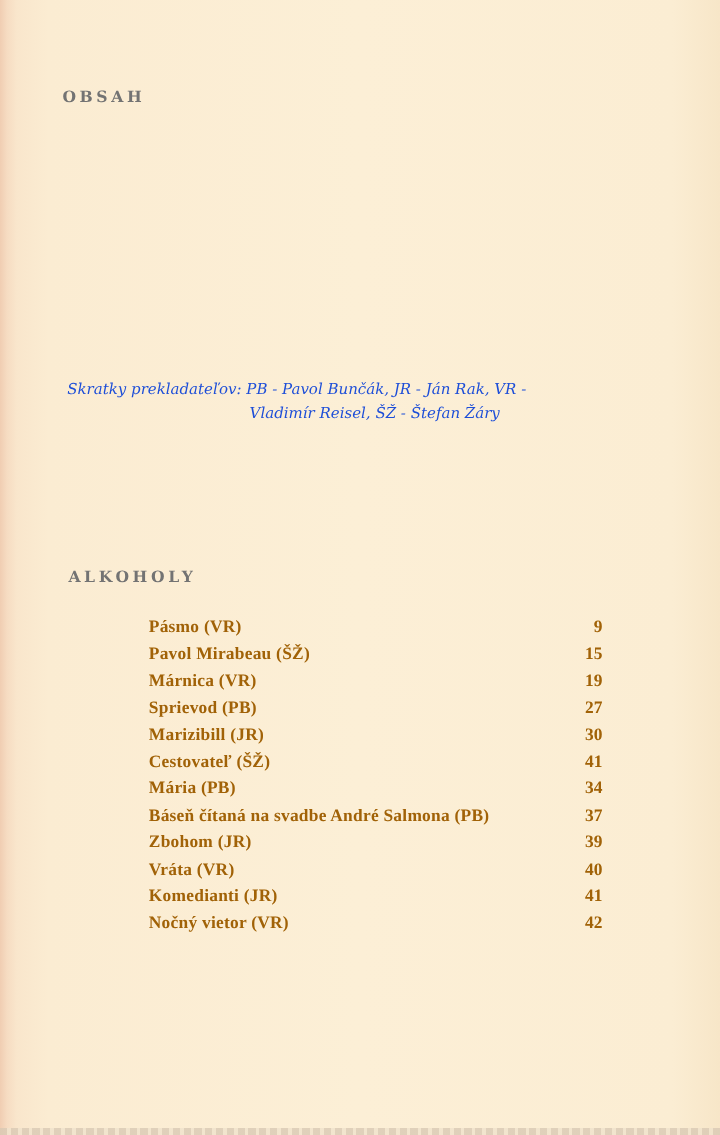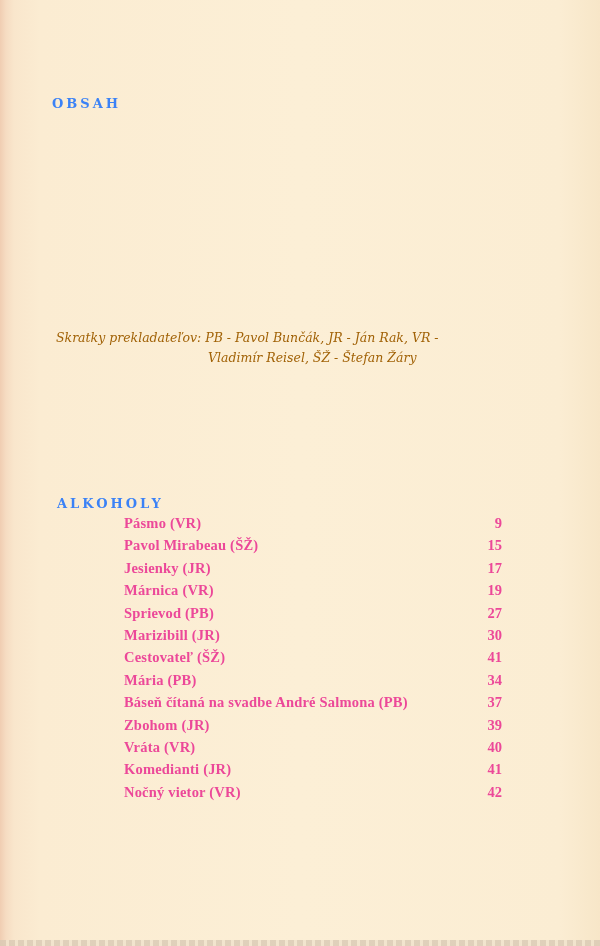--- a/index.html
+++ b/index.html
@@ -23,55 +23,54 @@
       height: 6px;
       background: repeating-linear-gradient(90deg, #d9c9b4 0px, #d9c9b4 6px, #efe2cc 6px, #efe2cc 9px);
       opacity: 0.8;
     }
     .heading {
       position: absolute;
       font-family: "DejaVu Serif", serif;
       font-weight: bold;
       font-size: 13px;
       letter-spacing: 3px;
-      color: #3b82f6;
-      margin-top: 22px;
+      color: #737373;
     }
     .title-obsah { left: 52px; top: 74px; }
     .section-alkoholy { left: 57px; top: 474px; }
 
     .translators {
       position: absolute;
       left: 56px;
-      top: 328px;
+      top: 314px;
       font-family: "DejaVu Serif", serif;
       font-style: italic;
       font-size: 12.5px;
       line-height: 20px;
-      color: #a16207;
+      color: #1d4ed8;
       white-space: nowrap;
     }
     .translators .line2 {
       padding-left: 152px;
     }
 
     .toc {
       position: absolute;
       left: 124px;
       top: 512px;
       width: 380px;
     }
     .toc-row {
       display: flex;
       justify-content: space-between;
       height: 22.4px;
       font-family: "Liberation Serif", serif;
       font-size: 14.5px;
       font-weight: bold;
-      color: #ec4899;
+      color: #a16207;
       line-height: 22.4px;
       white-space: nowrap;
     }
     .toc-row .title { letter-spacing: 0.2px; }
     .toc-row .page {
       text-align: right;
       min-width: 30px;
       padding-right: 2px;
     }
   </style>
@@ -88,24 +87,20 @@
 <div class="heading section-alkoholy">ALKOHOLY</div>
 
 <div class="toc">
   <div class="toc-row">
     <span class="title">Pásmo (VR)</span>
     <span class="page">9</span>
   </div>
   <div class="toc-row">
     <span class="title">Pavol Mirabeau (ŠŽ)</span>
     <span class="page">15</span>
-  </div>
-  <div class="toc-row">
-    <span class="title">Jesienky (JR)</span>
-    <span class="page">17</span>
   </div>
   <div class="toc-row">
     <span class="title">Márnica (VR)</span>
     <span class="page">19</span>
   </div>
   <div class="toc-row">
     <span class="title">Sprievod (PB)</span>
     <span class="page">27</span>
   </div>
   <div class="toc-row">

